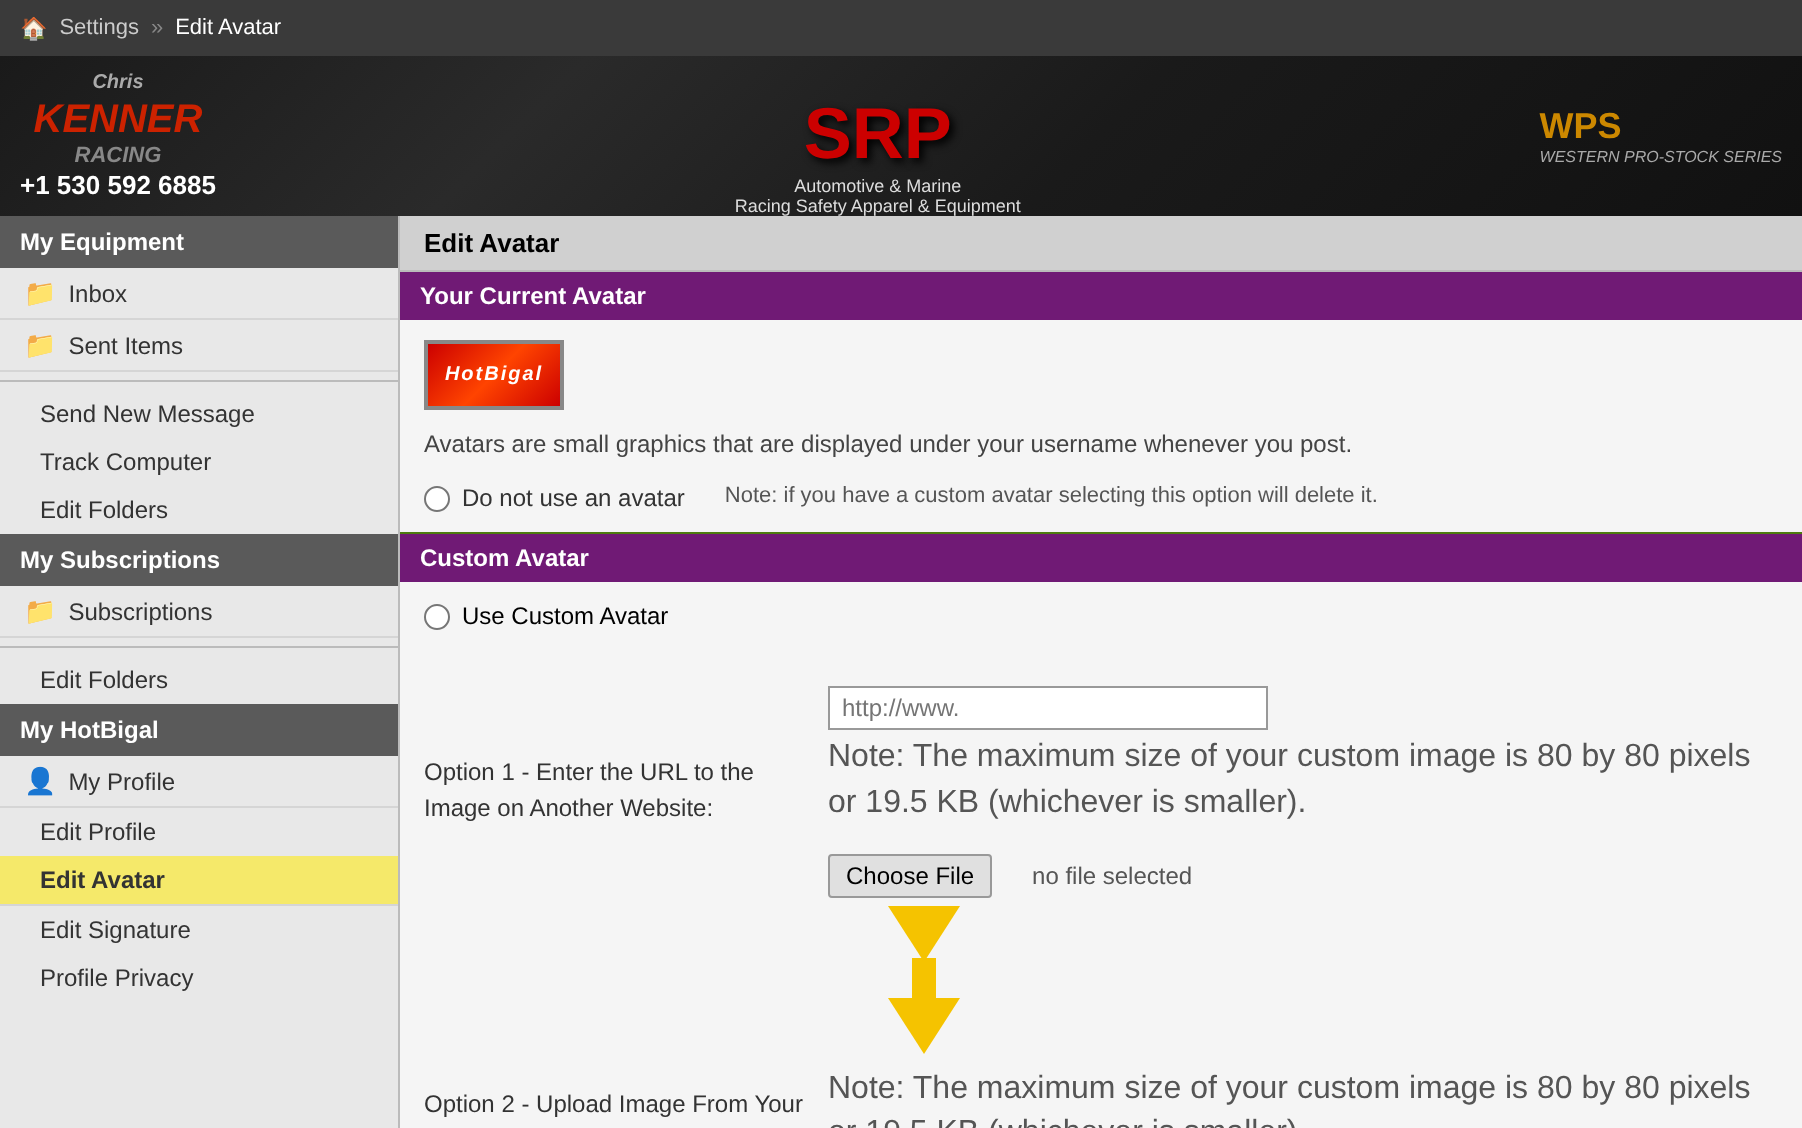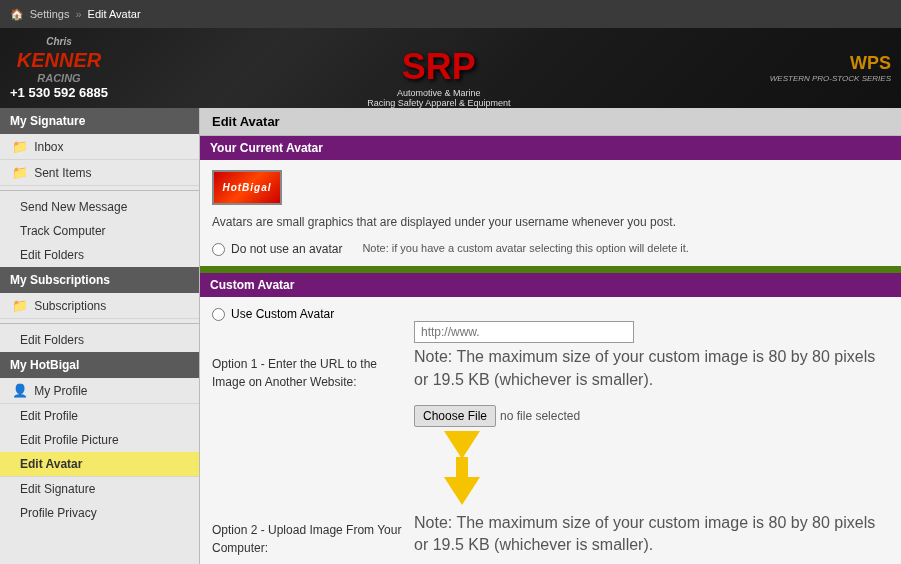--- a/index.html
+++ b/index.html
@@ -51,21 +51,21 @@
     .banner-logo-kenner .phone { font-size: 13px; color: #fff; font-style: normal; }
     .banner-srp {
       text-align: center;
       color: #fff;
     }
     .banner-srp .srp-big { font-size: 36px; font-weight: bold; color: #cc0000; text-shadow: 2px 2px 4px #000; margin-top: 17px; }
     .banner-srp .srp-sub { font-size: 9px; color: #ddd; }
     .banner-wps {
       color: #fff;
       font-size: 9px;
-      text-align: right;
+      text-align: left;
     }
     .banner-wps .wps-big { font-size: 18px; font-weight: bold; color: #cc8800; }
 
     
     .main-layout {
       display: flex;
       height: calc(564px - 28px - 80px);
     }
 
     
@@ -116,21 +116,21 @@
     .section-title {
       background: #701a75;
       color: #fff;
       font-size: 12px;
       font-weight: bold;
       padding: 5px 10px;
     }
     .section-body {
       padding: 10px 12px;
       background: #f5f5f5;
-      border-bottom: 7px solid #4d7c0f;
+      border-bottom: 1px solid #4d7c0f;
     }
 
     
     .avatar-preview {
       display: flex;
       flex-direction: column;
       gap: 8px;
     }
     .avatar-img-placeholder {
       width: 70px;
@@ -145,33 +145,33 @@
       font-weight: bold;
       font-style: italic;
       letter-spacing: 1px;
     }
     .avatar-info { color: #444; font-size: 12px; line-height: 1.6; }
     .radio-row { display: flex; align-items: center; gap: 6px; color: #333; font-size: 12px; margin-top: 2px; }
     .note-text { color: #555; font-size: 11px; margin-top: 2px; }
 
     
     .custom-avatar-body { padding: 10px 12px; background: #f5f5f5; }
-    .use-custom-row { display: flex; align-items: center; gap: 6px; margin-bottom: 0; font-size: 12px; }
+    .use-custom-row { display: flex; align-items: center; gap: 6px; margin-bottom: 28px; font-size: 12px; }
     .option-row { display: flex; align-items: flex-end; gap: 12px; margin-bottom: 14px; }
     .option-label { width: 190px; font-size: 12px; color: #333; line-height: 1.5; flex-shrink: 0; }
     .option-controls { flex: 1; }
     .url-input {
       width: 220px;
       padding: 3px 6px;
       border: 1px solid #999;
       font-size: 12px;
       background: #fff;
     }
     .option-note { font-size: 16px; color: #555; margin-top: 3px; line-height: 1.4; }
-    .file-upload-row { display: flex; align-items: center; gap: 4px; }
+    .file-upload-row { display: flex; align-items: center; gap: 20px; }
     .choose-file-btn {
       background: #e0e0e0;
       border: 1px solid #999;
       padding: 3px 8px;
       font-size: 12px;
       cursor: pointer;
       border-radius: 2px;
     }
     .no-file-label { font-size: 12px; color: #555; }
 
@@ -239,21 +239,21 @@
       <div class="wps-big">WPS</div>
       <div style="font-size:8px; color:#aaa;font-style:italic;">WESTERN PRO-STOCK SERIES</div>
     </div>
   </div>
 </div>
 
 <div class="main-layout">
 
   <div class="sidebar">
 
-    <div class="sidebar-section-header">My Signature</div>
+    <div class="sidebar-section-header">My Equipment</div>
     <div class="sidebar-item">
       <span class="folder-icon">📁</span>
       <span>Inbox</span>
     </div>
     <div class="sidebar-item">
       <span class="folder-icon">📁</span>
       <span>Sent Items</span>
     </div>
     <div class="sidebar-divider"></div>
     <div class="sidebar-item-plain">Send New Message</div>
@@ -267,21 +267,20 @@
     </div>
     <div class="sidebar-divider"></div>
     <div class="sidebar-item-plain">Edit Folders</div>
 
     <div class="sidebar-section-header">My HotBigal</div>
     <div class="sidebar-item">
       <span class="person-icon">👤</span>
       <span>My Profile</span>
     </div>
     <div class="sidebar-item-plain">Edit Profile</div>
-    <div class="sidebar-item-plain">Edit Profile Picture</div>
     <div class="sidebar-item active" style="padding-left:20px;">
       <span>Edit Avatar</span>
     </div>
     <div class="sidebar-item-plain">Edit Signature</div>
     <div class="sidebar-item-plain">Profile Privacy</div>
   </div>
 
   <div class="content">
     <div class="content-header">Edit Avatar</div>
     <div class="content-inner">

